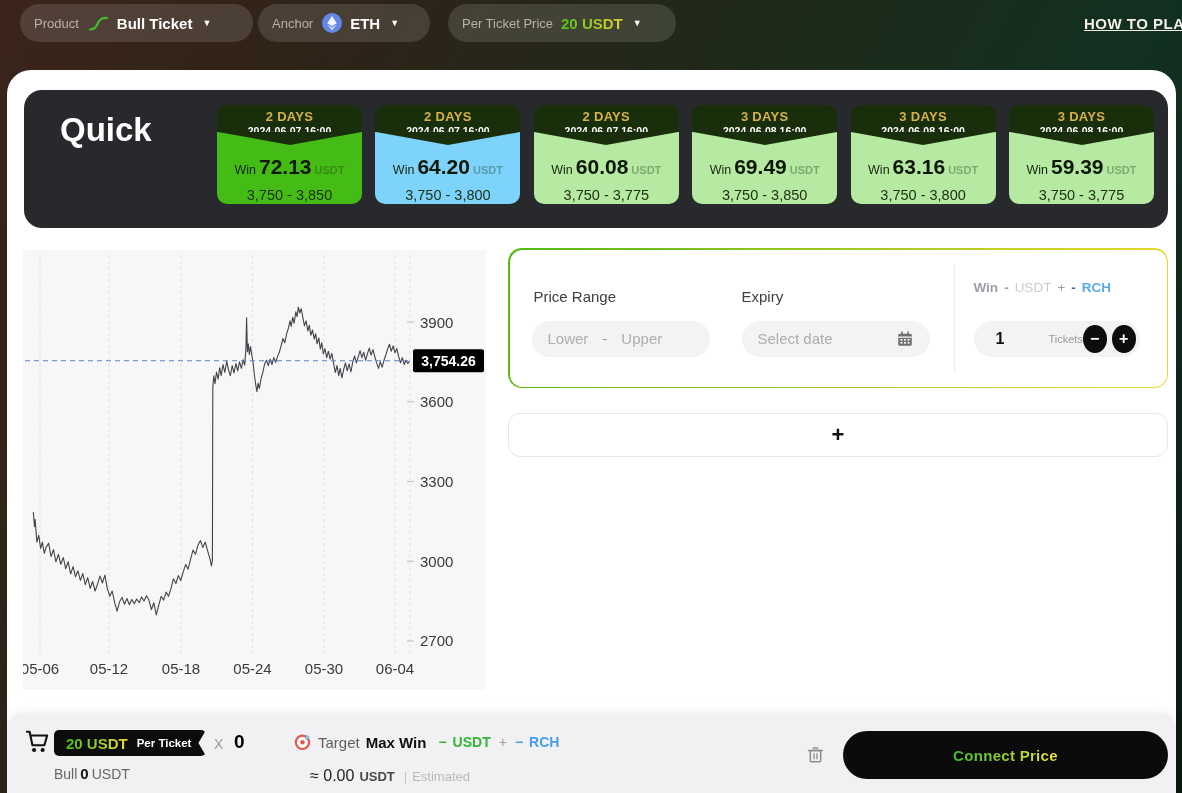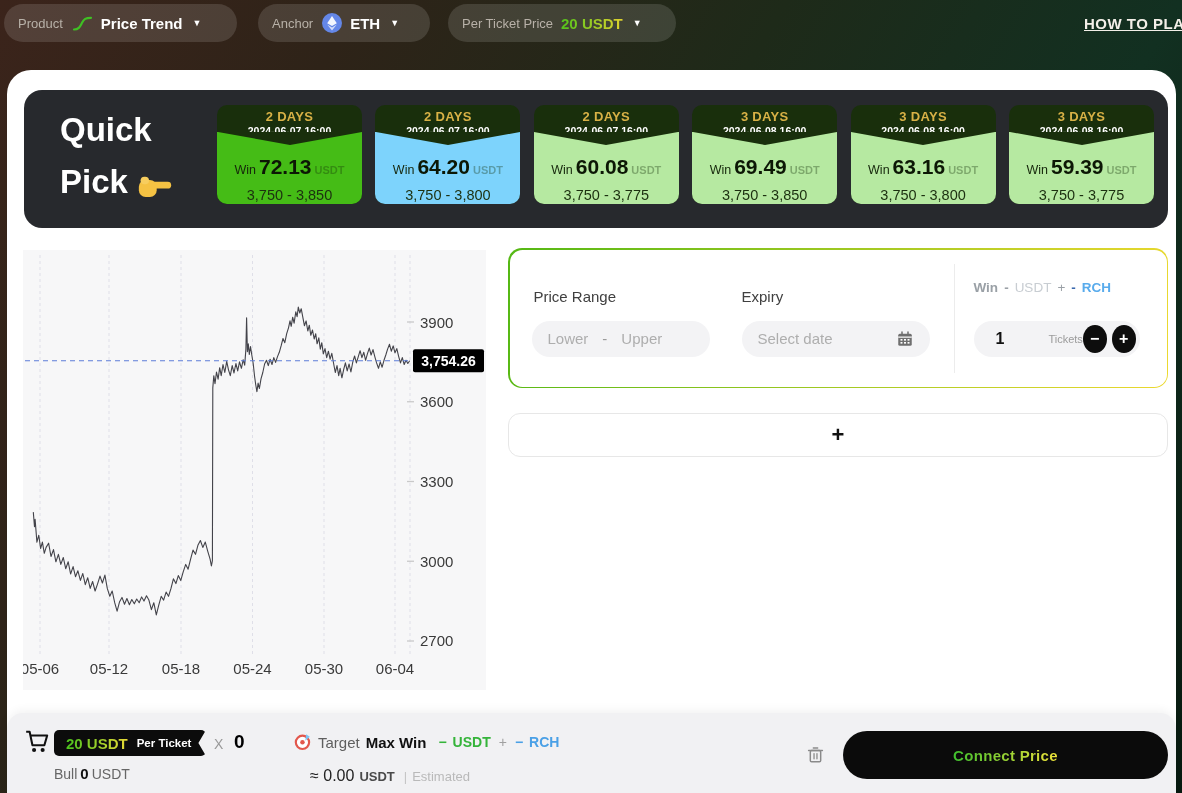--- a/index.html
+++ b/index.html
@@ -11,21 +11,21 @@
   }
   
   .pill {
     position:absolute; top:4px; height:38px; background:rgba(255,255,255,.13);
     border-radius:19px; display:flex; align-items:center; padding:0 14px;
     color:#b8b1a8; font-size:13px; cursor:pointer; white-space:nowrap;
   }
   .pill .val { color:#fff; font-weight:700; font-size:15px; margin-left:8px; }
   .pill .caret { color:#fff; font-size:9px; margin-left:10px; }
   .pill svg { margin-left:9px; }
-  #pill-product { left:4px; width:233px; }
+  #pill-product { left:20px; width:233px; }
   #pill-anchor { left:258px; width:172px; }
   #pill-price { left:448px; width:228px; }
   #pill-price .val { background:linear-gradient(90deg,#52c41a,#e0d22e); -webkit-background-clip:text; background-clip:text; color:transparent; }
   #how-to-play {
     position:absolute; left:1084px; top:15px; font-size:15px; font-weight:700;
     color:#f3efe8; text-decoration:underline; letter-spacing:.5px; white-space:nowrap; cursor:pointer;
   }
   
   #main-panel {
     position:absolute; left:7px; right:6px; top:70px; bottom:0;
@@ -141,21 +141,21 @@
 <body>
 
 <div id="app">
 
   <div>
     <div class="pill" id="pill-product">
       <span>Product</span>
       <svg width="21" height="17" viewBox="0 0 21 17">
           <path d="M2 14.5 C7 14.5 8 11.5 10 7.8 C12 4 13.5 2.8 19 2.8" stroke="#3fc024" stroke-width="2.2" fill="none" stroke-linecap="round"></path>
         </svg>
-      <span class="val">Price Trend</span>
+      <span class="val">Bull Ticket</span>
       <span class="caret">▼</span>
     </div>
     <div class="pill" id="pill-anchor">
       <span>Anchor</span>
       <svg width="20" height="20" viewBox="0 0 20 20">
         <circle cx="10" cy="10" r="10" fill="#6487e8"></circle>
         <path d="M10 3 L14.8 10.2 10 13.1 5.2 10.2 Z" fill="#fff" opacity=".92"></path>
         <path d="M10 14.4 L14.8 11.5 10 17.4 5.2 11.5 Z" fill="#fff" opacity=".72"></path>
       </svg>
       <span class="val">ETH</span>
@@ -167,25 +167,20 @@
       <span class="caret">▼</span>
     </div>
     <a id="how-to-play">HOW TO PLAY</a>
   </div>
 
   <div id="main-panel">
 
     <div id="quick-pick">
       <div class="qp-title">
         <div><span>Quick</span></div>
-        <div><span>Pick</span><span class="hand"><svg width="34" height="26" viewBox="0 0 40 30">
-          <rect x="13" y="10" width="26" height="8" rx="4" fill="#f5c243"></rect>
-          <rect x="1" y="8" width="21" height="20" rx="8" fill="#f5c243"></rect>
-          <rect x="3" y="4" width="10" height="9" rx="4.5" fill="#f7cd5e"></rect>
-        </svg></span></div>
       </div>
     <div class="qp-card" style="left: 193px;">
           <div class="qp-head">
        <div class="qp-days">2 DAYS</div>
        <div class="qp-date">2024-06-07 16:00</div>
      </div>
      <div class="qp-body" style="background:#45bc16">
        <div class="qp-notch"></div>
        <div class="qp-win">
          <span>Win</span><b>72.13</b><span class="qp-cur">USDT</span>

